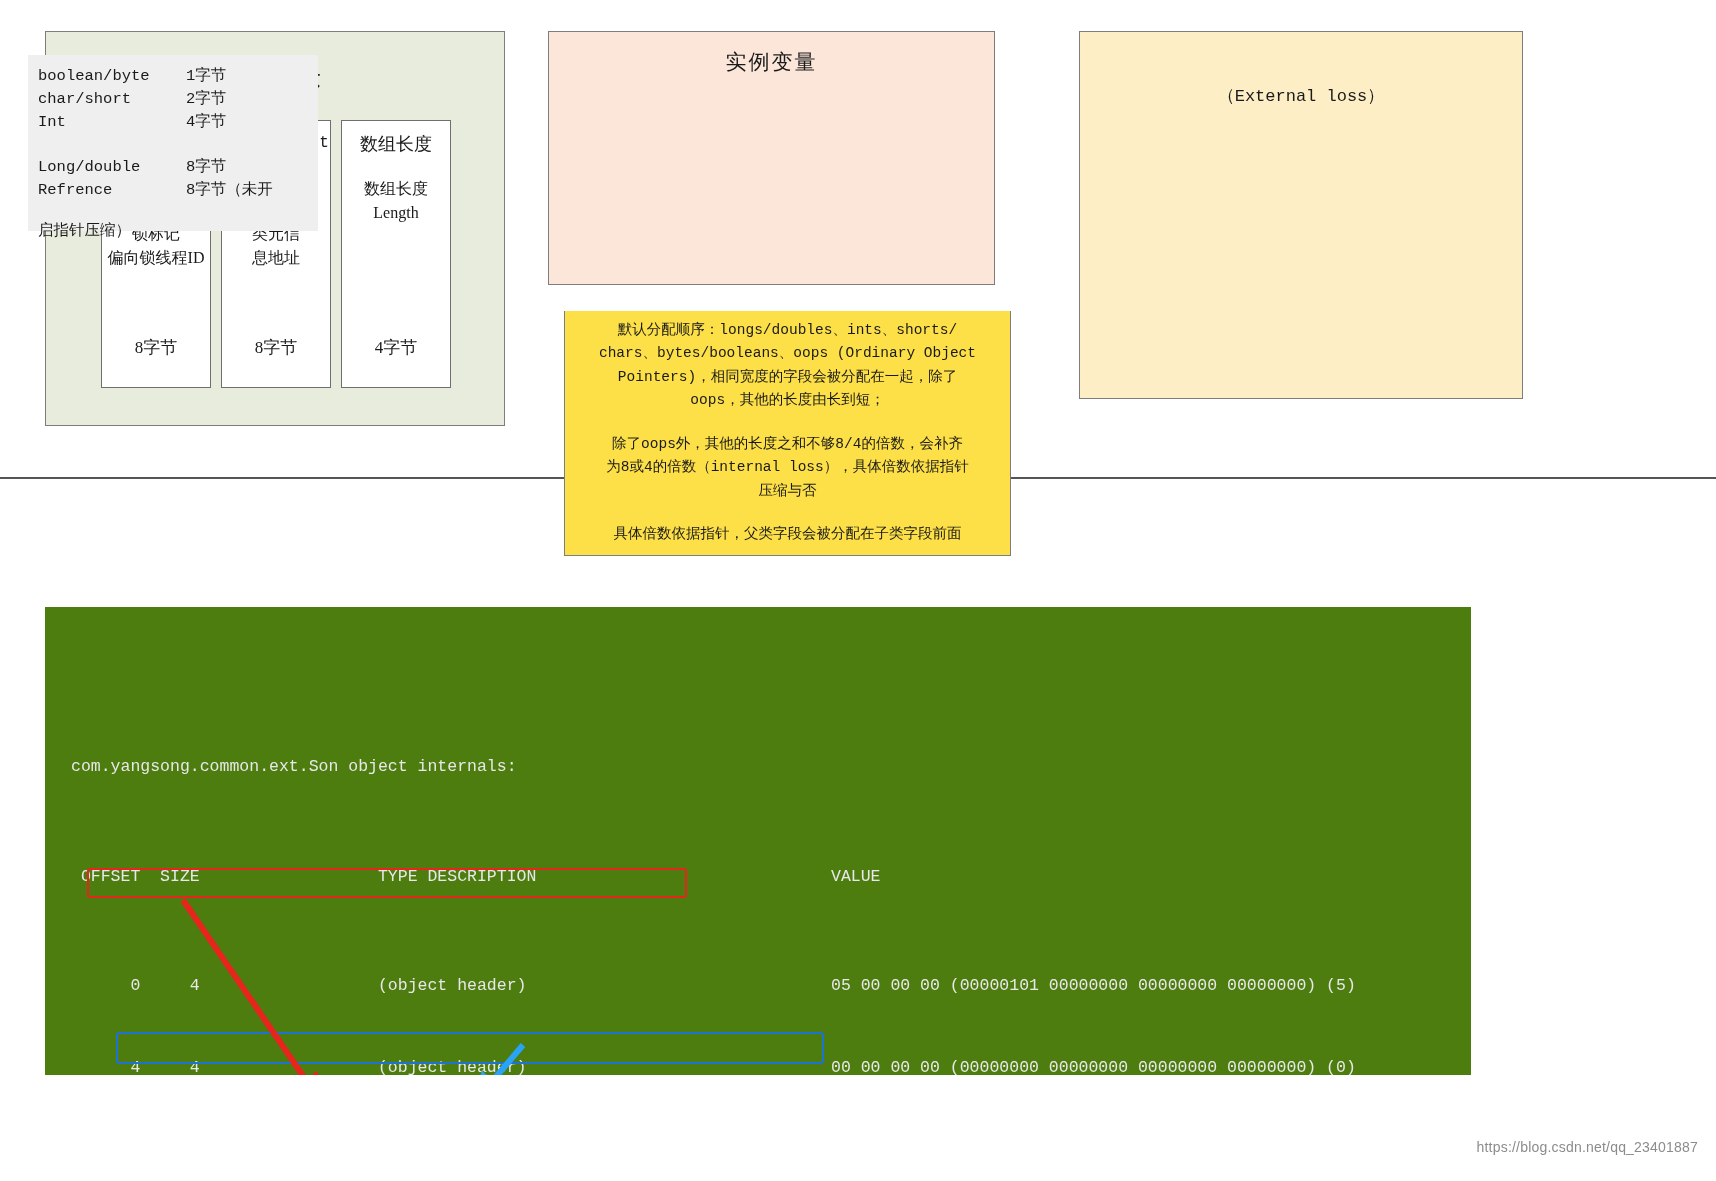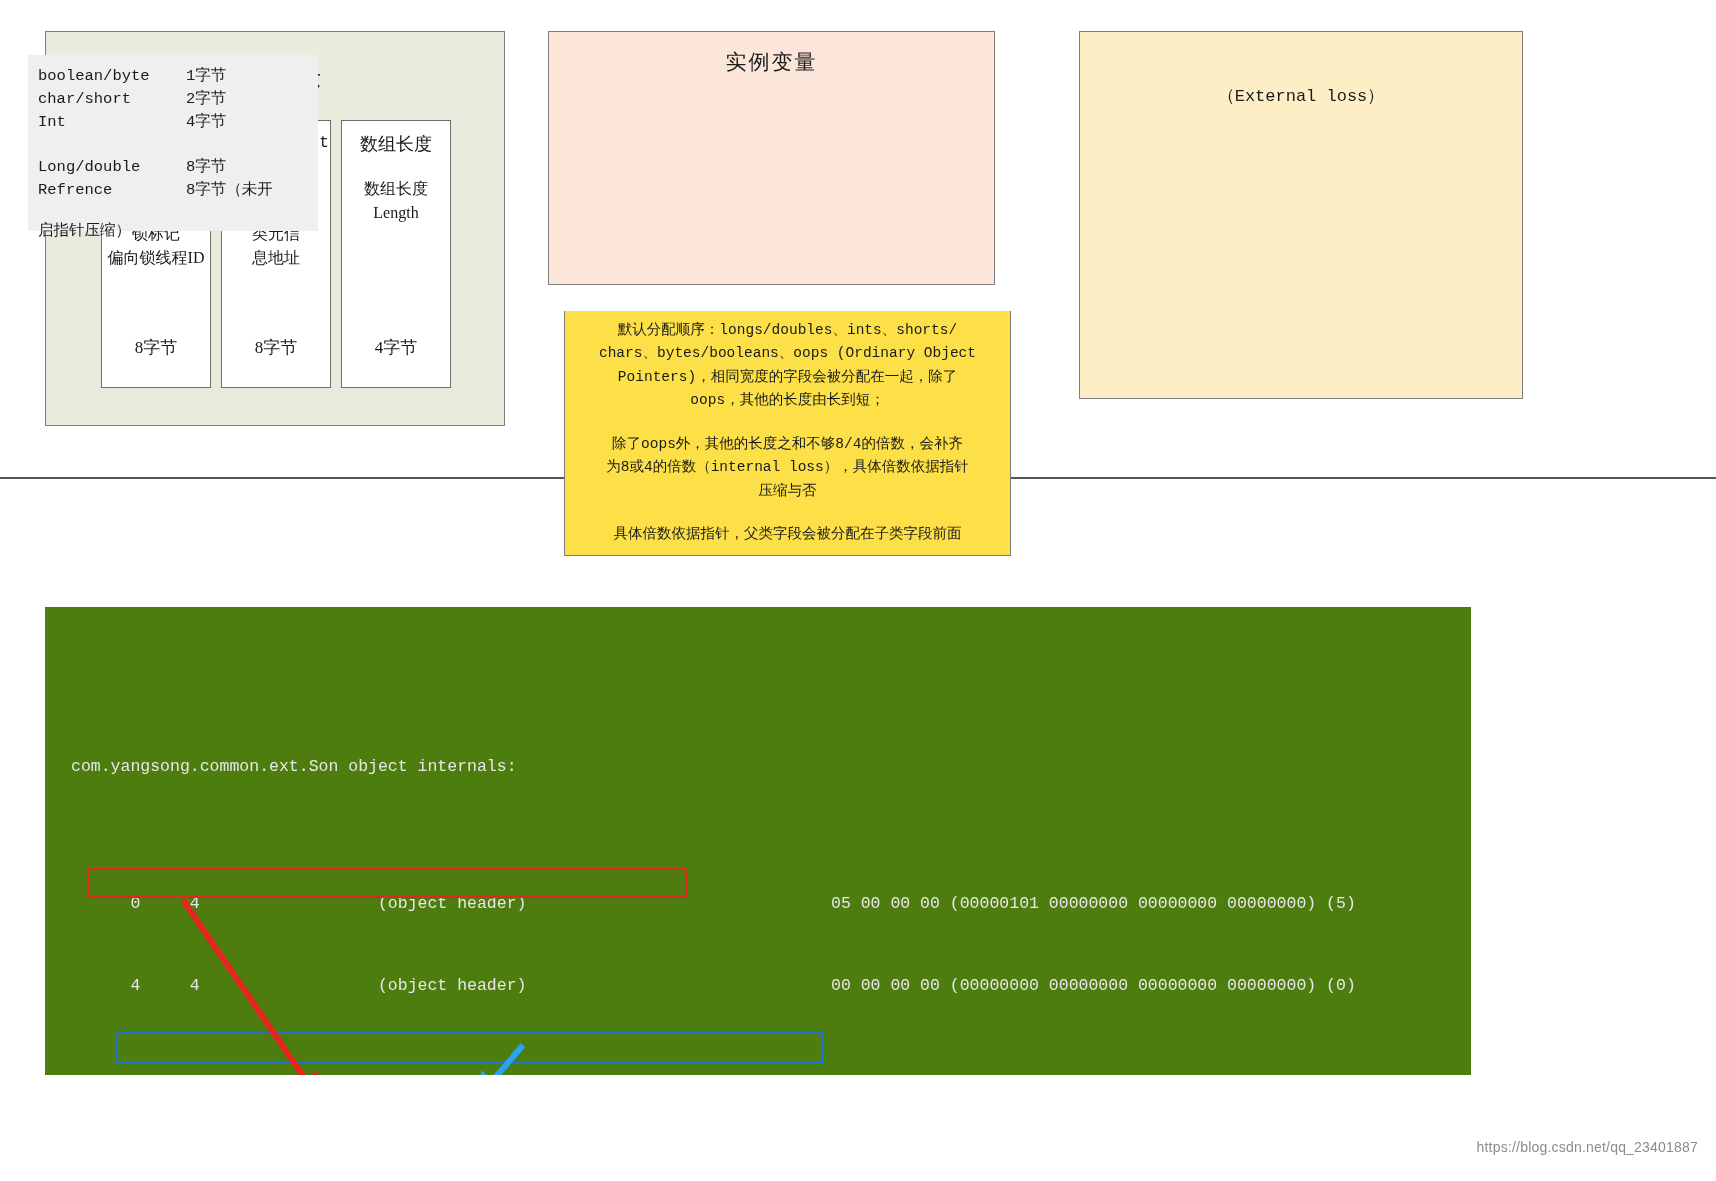--- a/index.html
+++ b/index.html
@@ -303,20 +303,21 @@
     <div class="external-loss">（External loss）</div>
   </div>
 
 </div>
 
 <div id="terminal">
   <div id="term-cols">
 
     <div class="tline">com.yangsong.common.ext.Son object internals:</div>
 
+    <div class="tline"><span class="t-left"> OFFSET  SIZE                  TYPE DESCRIPTION</span><span class="t-right">VALUE</span></div>
 
     <div class="tline"><span class="t-left">      0     4                  (object header)</span><span class="t-right">05 00 00 00 (00000101 00000000 00000000 00000000) (5)</span></div>
     <div class="tline"><span class="t-left">      4     4                  (object header)</span><span class="t-right">00 00 00 00 (00000000 00000000 00000000 00000000) (0)</span></div>
     
     
     
     
     
     
     

